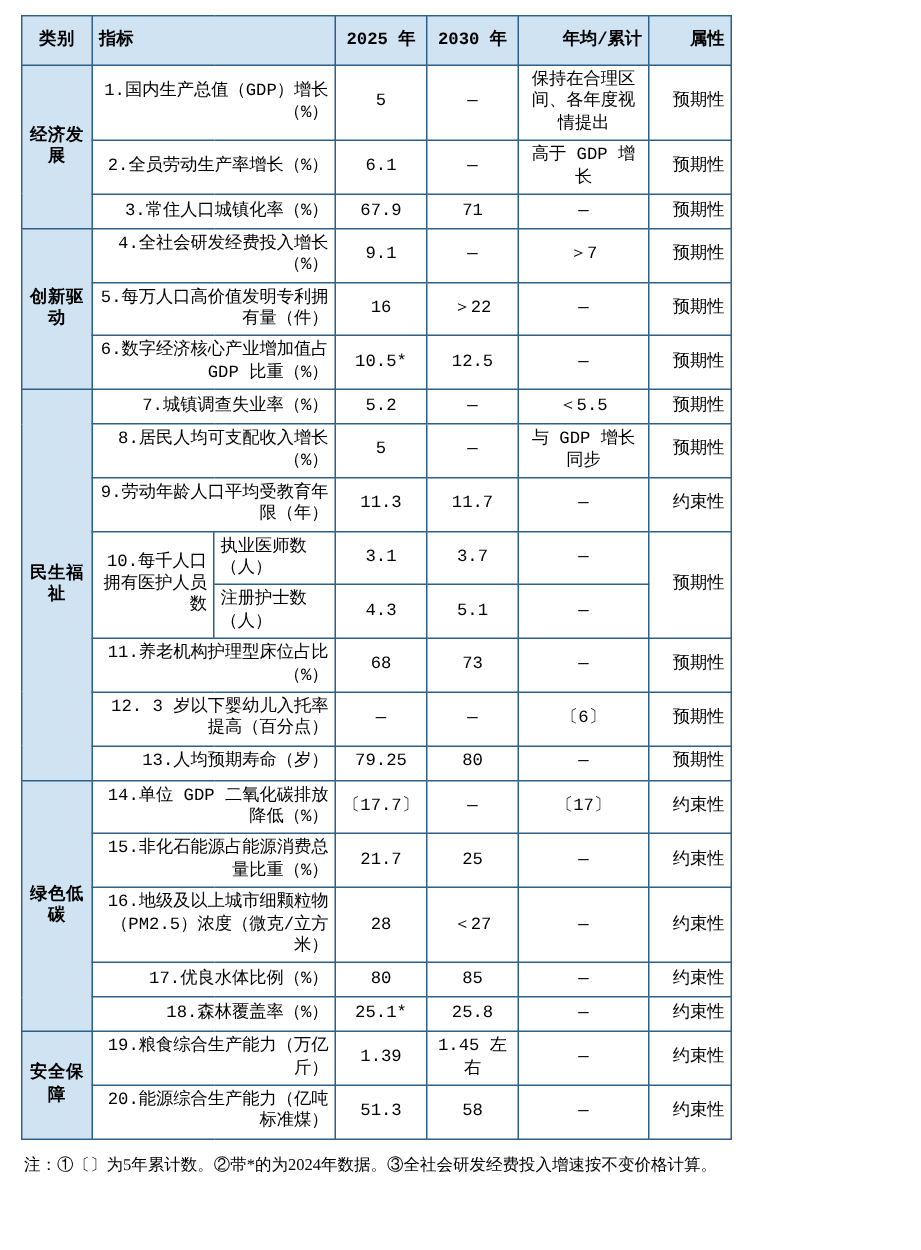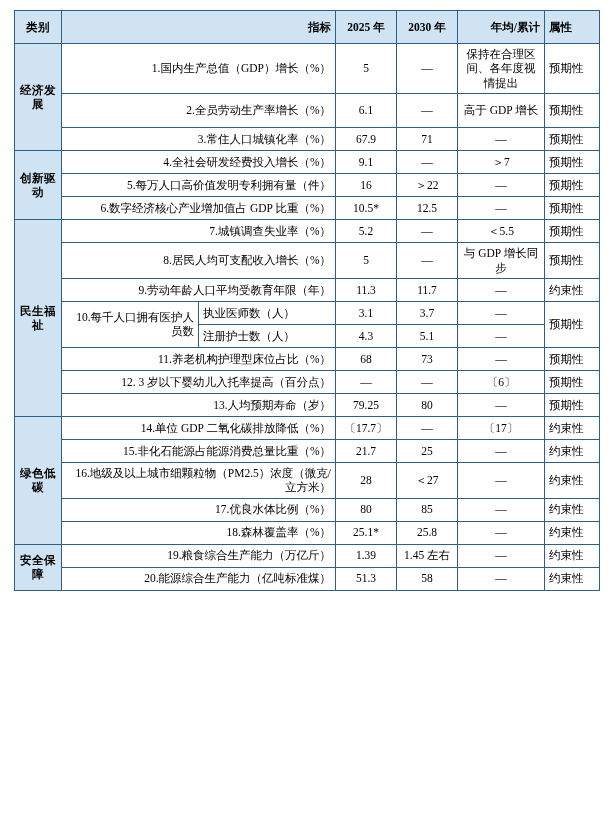--- a/index.html
+++ b/index.html
@@ -23,34 +23,35 @@
   }
   .title {
     text-align: center;
     font-size: 14.5px;
     font-weight: bold;
     letter-spacing: 0.5px;
     padding: 4px 0 7px 0;
   }
   table.main {
     border-collapse: collapse;
-    width: 586px;
+    width: 474px;
     table-layout: fixed;
+    font-family: Liberation Mono, monospace;
   }
   table.main td, table.main th {
     border: 1px solid #2e5f86;
     font-size: 11.5px;
     line-height: 1.25;
     padding: 3px 4px;
     vertical-align: middle;
     word-break: break-all;
   }
   thead th {
     background: #cfe3f2;
-    text-align: right;
+    text-align: left;
     font-weight: bold;
     font-size: 12px;
     height: 26px;
   }
   .cat {
     background: #cfe3f2;
     text-align: center;
     font-weight: bold;
     font-size: 12px;
     width: 38px;
@@ -62,21 +63,21 @@
   }
   .num {
     text-align: center;
   }
   .sub {
     text-align: left;
     width: 96px;
     margin-left: 36px;
   }
   .attr {
-    text-align: left;
+    text-align: right;
     width: 46px;
   }
   .avg {
     text-align: right;
     width: 78px;
   }
   .yr {
     text-align: center;
     width: 52px;
   }
@@ -270,15 +271,16 @@
         <td class="num">51.3</td>
         <td class="num">58</td>
         <td class="num">—</td>
         <td class="attr">约束性</td>
       </tr>
 
     </tbody>
   </table>
 
   <div class="notes">
+    <div>注：①〔〕为5年累计数。②带*的为2024年数据。③全社会研发经费投入增速按不变价格计算。</div>
   </div>
 
 </div>
 
 </body></html>

